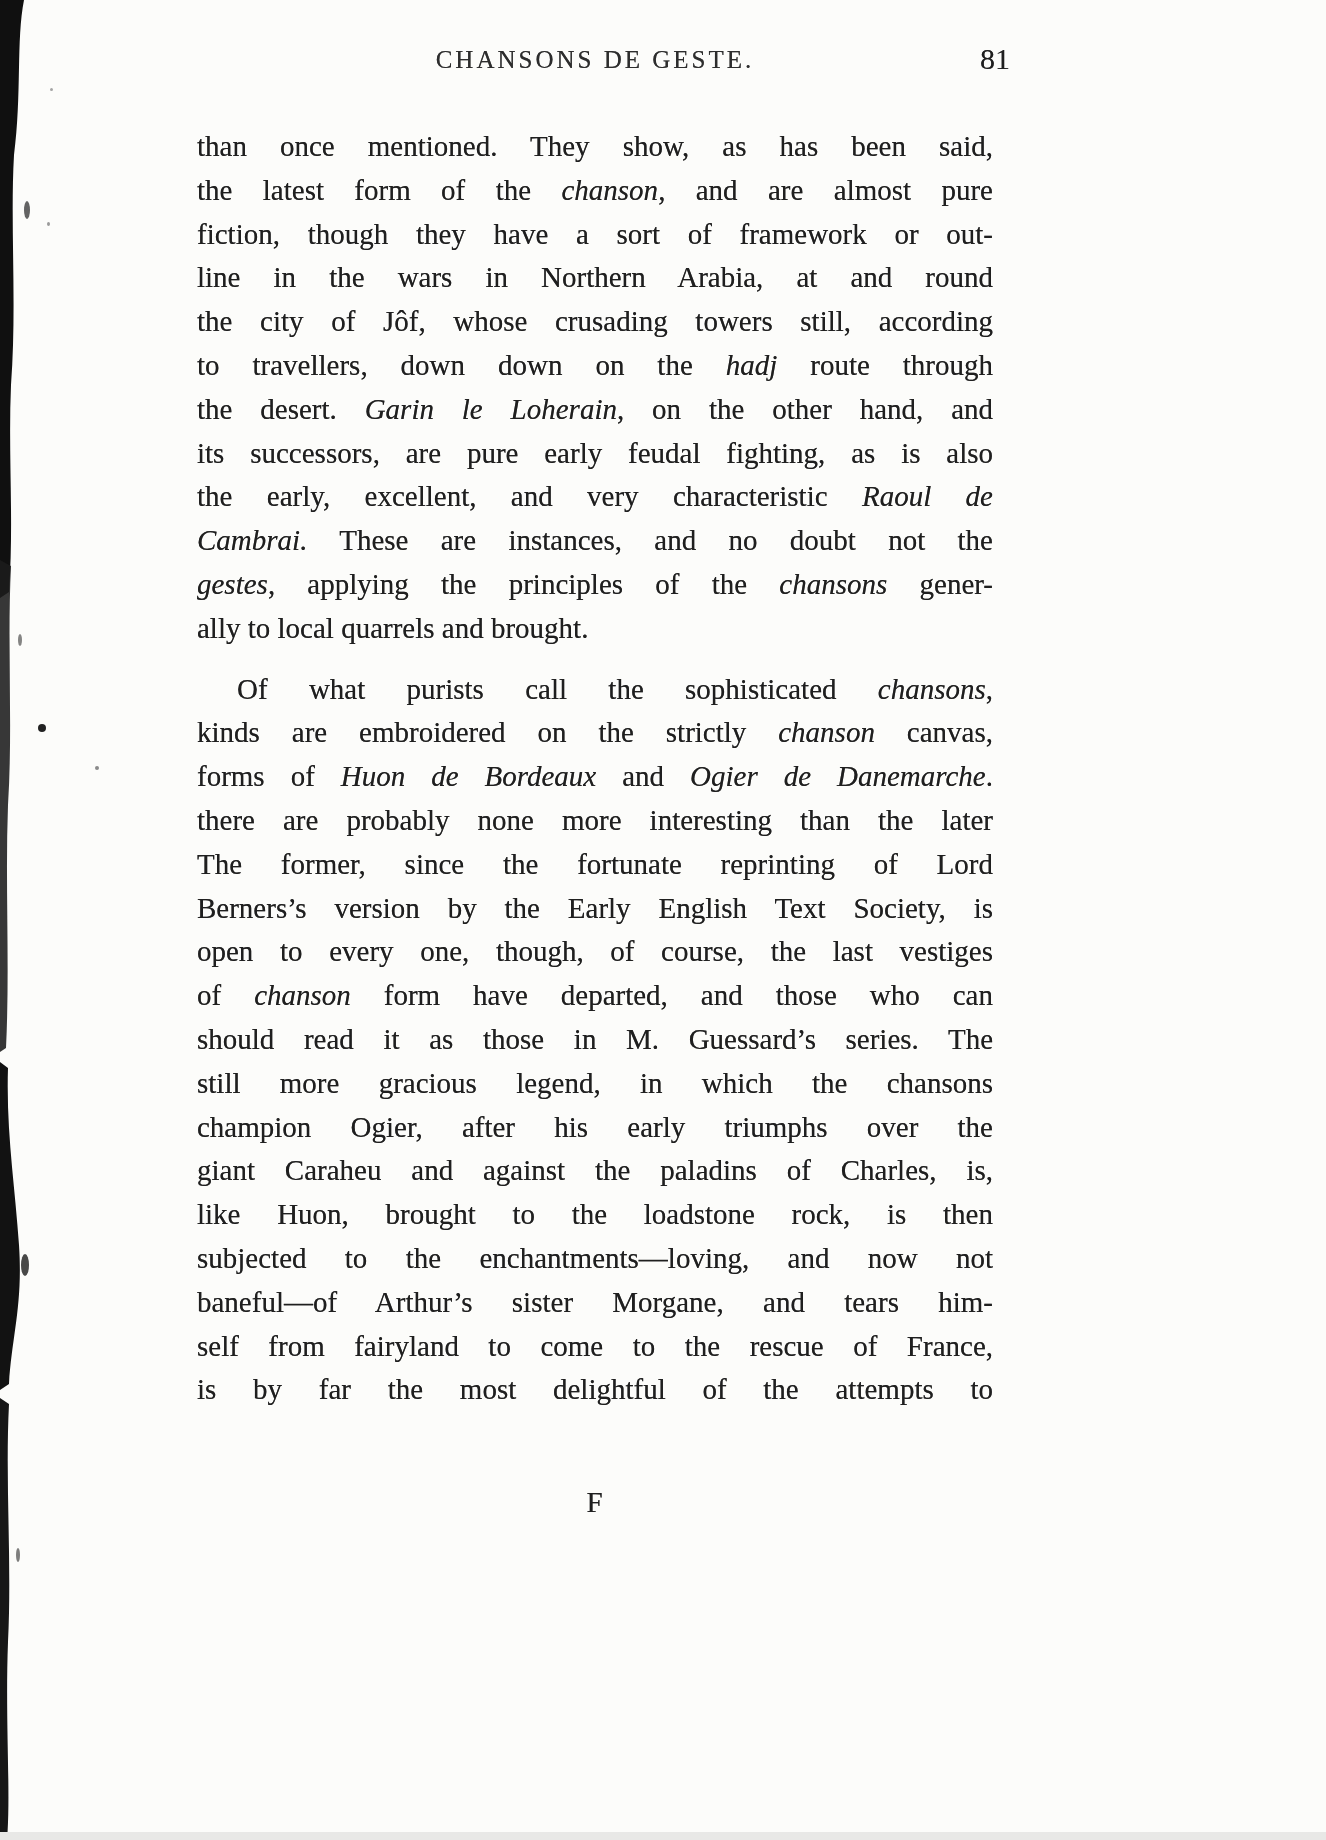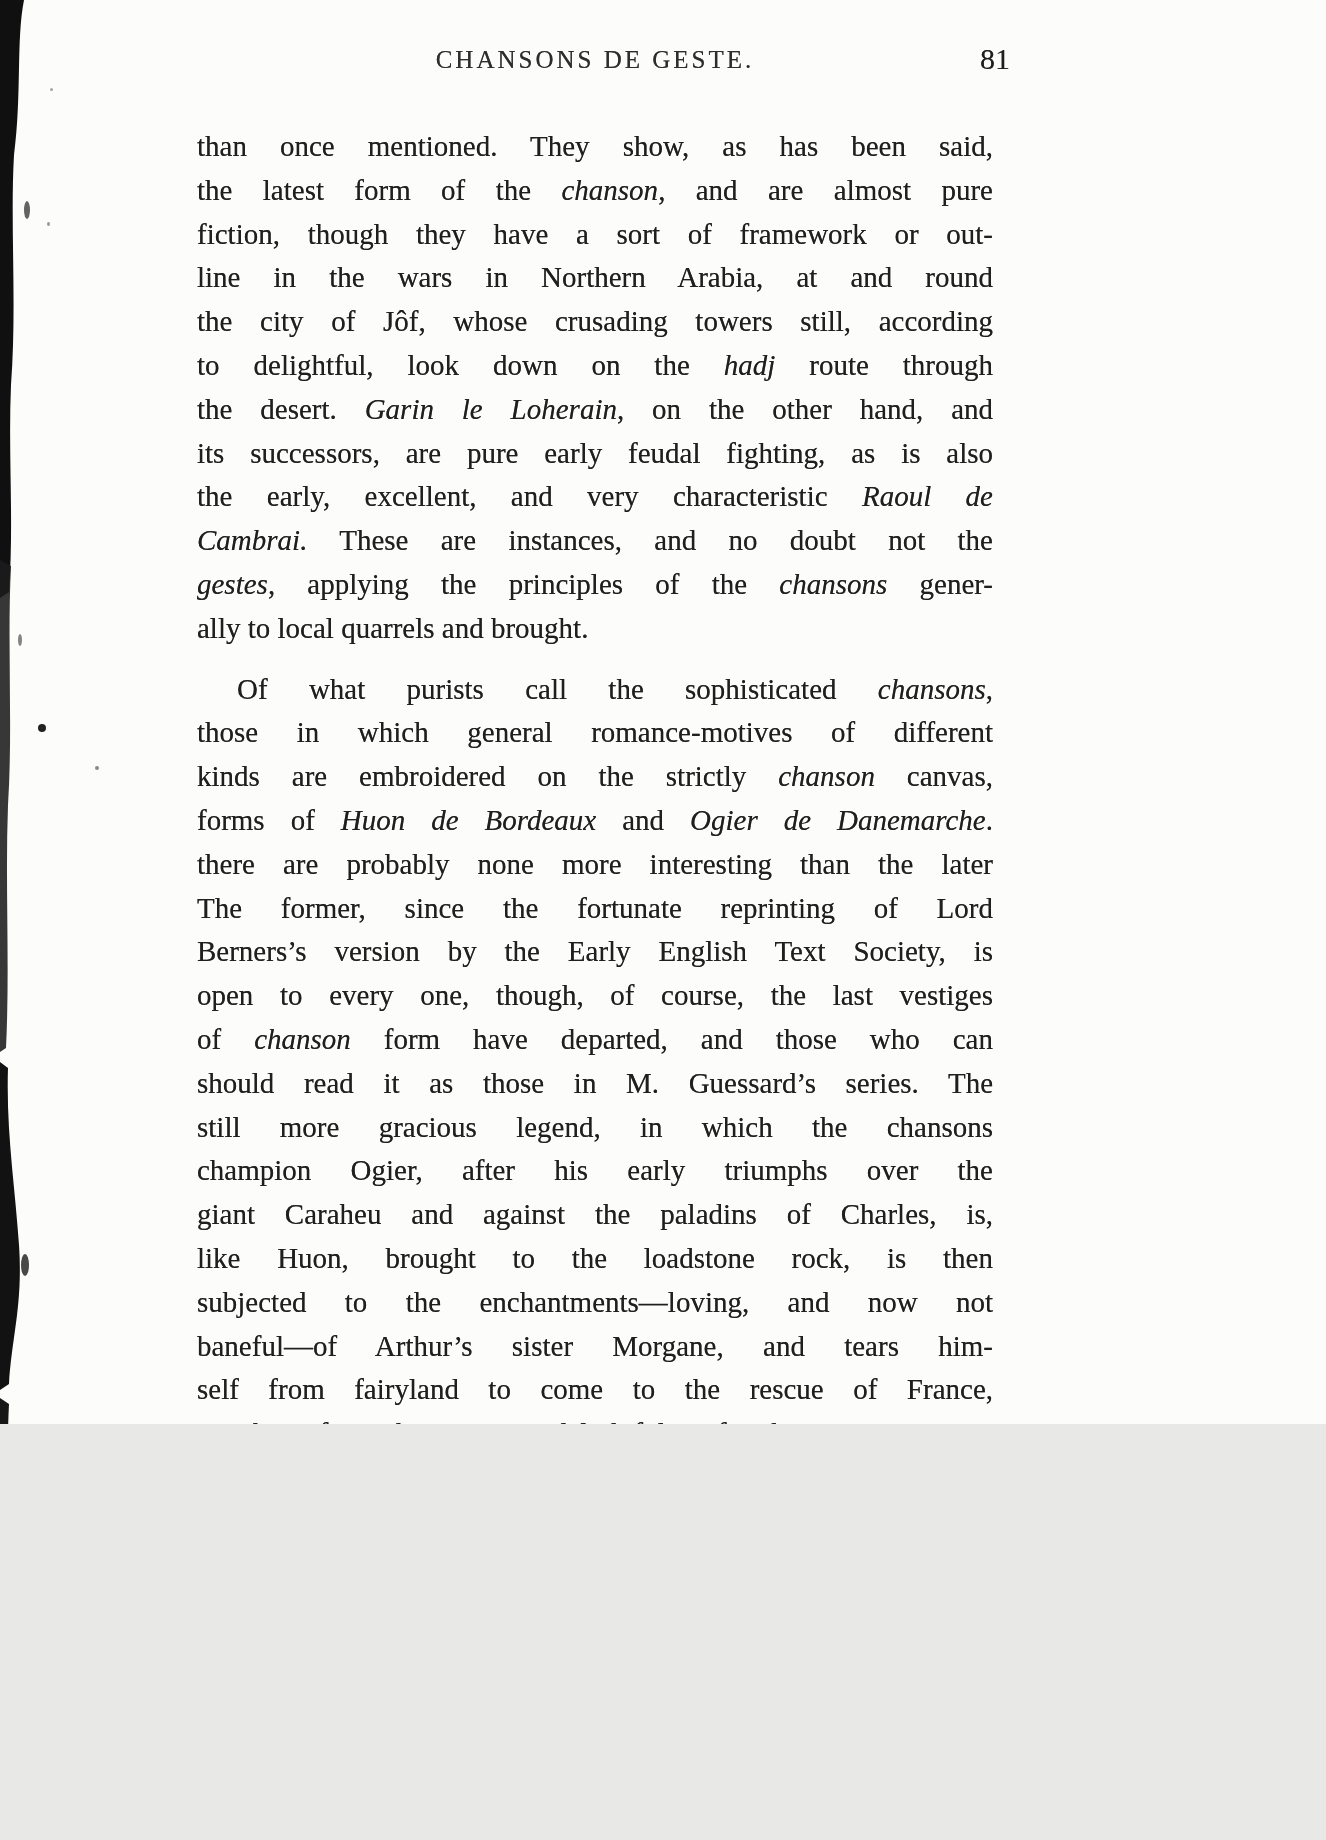--- a/index.html
+++ b/index.html
@@ -1,18 +1,18 @@
 <!DOCTYPE html>
 <html style="--ink: #1f1f1f; --paper: #fcfcfa;"><head>
 <meta charset="utf-8">
 <style>
   html,body { margin:0; padding:0; background:#e8e8e6; }
   .page {
     position:relative;
-    width:1326px; height:1424px;
+    width:1326px; height:1832px;
     margin:0 auto;
     background:var(--paper,#fcfcfa);
     overflow:hidden;
     font-family:"Liberation Serif","DejaVu Serif",serif;
     color:var(--ink,#1f1f1f);
   }
   .binding { position:absolute; left:0; top:0; width:50px; height:1840px; }
   .speck { position:absolute; border-radius:50%; background:#222; }
   .speck.s1 { left:38px;  top:724px; width:8px; height:8px; }
   .speck.s2 { left:95px;  top:766px; width:4px; height:4px; background:#8a8a8a; }
@@ -73,31 +73,30 @@
     <span class="page-number">81</span>
   </div>
 
   <div class="text-block">
       <div class="paragraph">
         <div class="line"><span>than once mentioned.  They show, as has been said,</span></div>
         <div class="line"><span>the latest form of the </span><span class="it">chanson</span><span>, and are almost pure</span></div>
         <div class="line"><span>fiction, though they have a sort of framework or out-</span></div>
         <div class="line"><span>line in the wars in Northern Arabia, at and round</span></div>
         <div class="line"><span>the city of Jôf, whose crusading towers still, according</span></div>
-        <div class="line"><span>to delightful, look down on the </span><span class="it">hadj</span><span> route through</span></div>
+        <div class="line"><span>to travellers, down down on the </span><span class="it">hadj</span><span> route through</span></div>
         <div class="line"><span>the desert.  </span><span class="it">Garin le Loherain</span><span>, on the other hand, and</span></div>
         <div class="line"><span>its successors, are pure early feudal fighting, as is also</span></div>
         <div class="line"><span>the early, excellent, and very characteristic </span><span class="it">Raoul de</span></div>
         <div class="line"><span class="it">Cambrai.</span><span>  These are instances, and no doubt not the</span></div>
         <div class="line"><span class="it">gestes</span><span>, applying the principles of the </span><span class="it">chansons</span><span> gener-</span></div>
         <div class="line no-just"><span>ally to local quarrels and brought.</span></div>
       </div>
       <div class="paragraph">
         <div class="line indent"><span>Of what purists call the sophisticated </span><span class="it">chansons</span><span>,</span></div>
-        <div class="line"><span>those in which general romance-motives of different</span></div>
         <div class="line"><span>kinds are embroidered on the strictly </span><span class="it">chanson</span><span> canvas,</span></div>
         <div class="line"><span>forms of </span><span class="it">Huon de Bordeaux</span><span> and </span><span class="it">Ogier de Danemarche</span><span>.</span></div>
         <div class="line"><span>there are probably none more interesting than the later</span></div>
         <div class="line"><span>The former, since the fortunate reprinting of Lord</span></div>
         <div class="line"><span>Berners’s version by the Early English Text Society, is</span></div>
         <div class="line"><span>open to every one, though, of course, the last vestiges</span></div>
         <div class="line"><span>of </span><span class="it">chanson</span><span> form have departed, and those who can</span></div>
         <div class="line"><span>should read it as those in M. Guessard’s series.  The</span></div>
         <div class="line"><span>still more gracious legend, in which the chansons</span></div>
         <div class="line"><span>champion Ogier, after his early triumphs over the</span></div>

